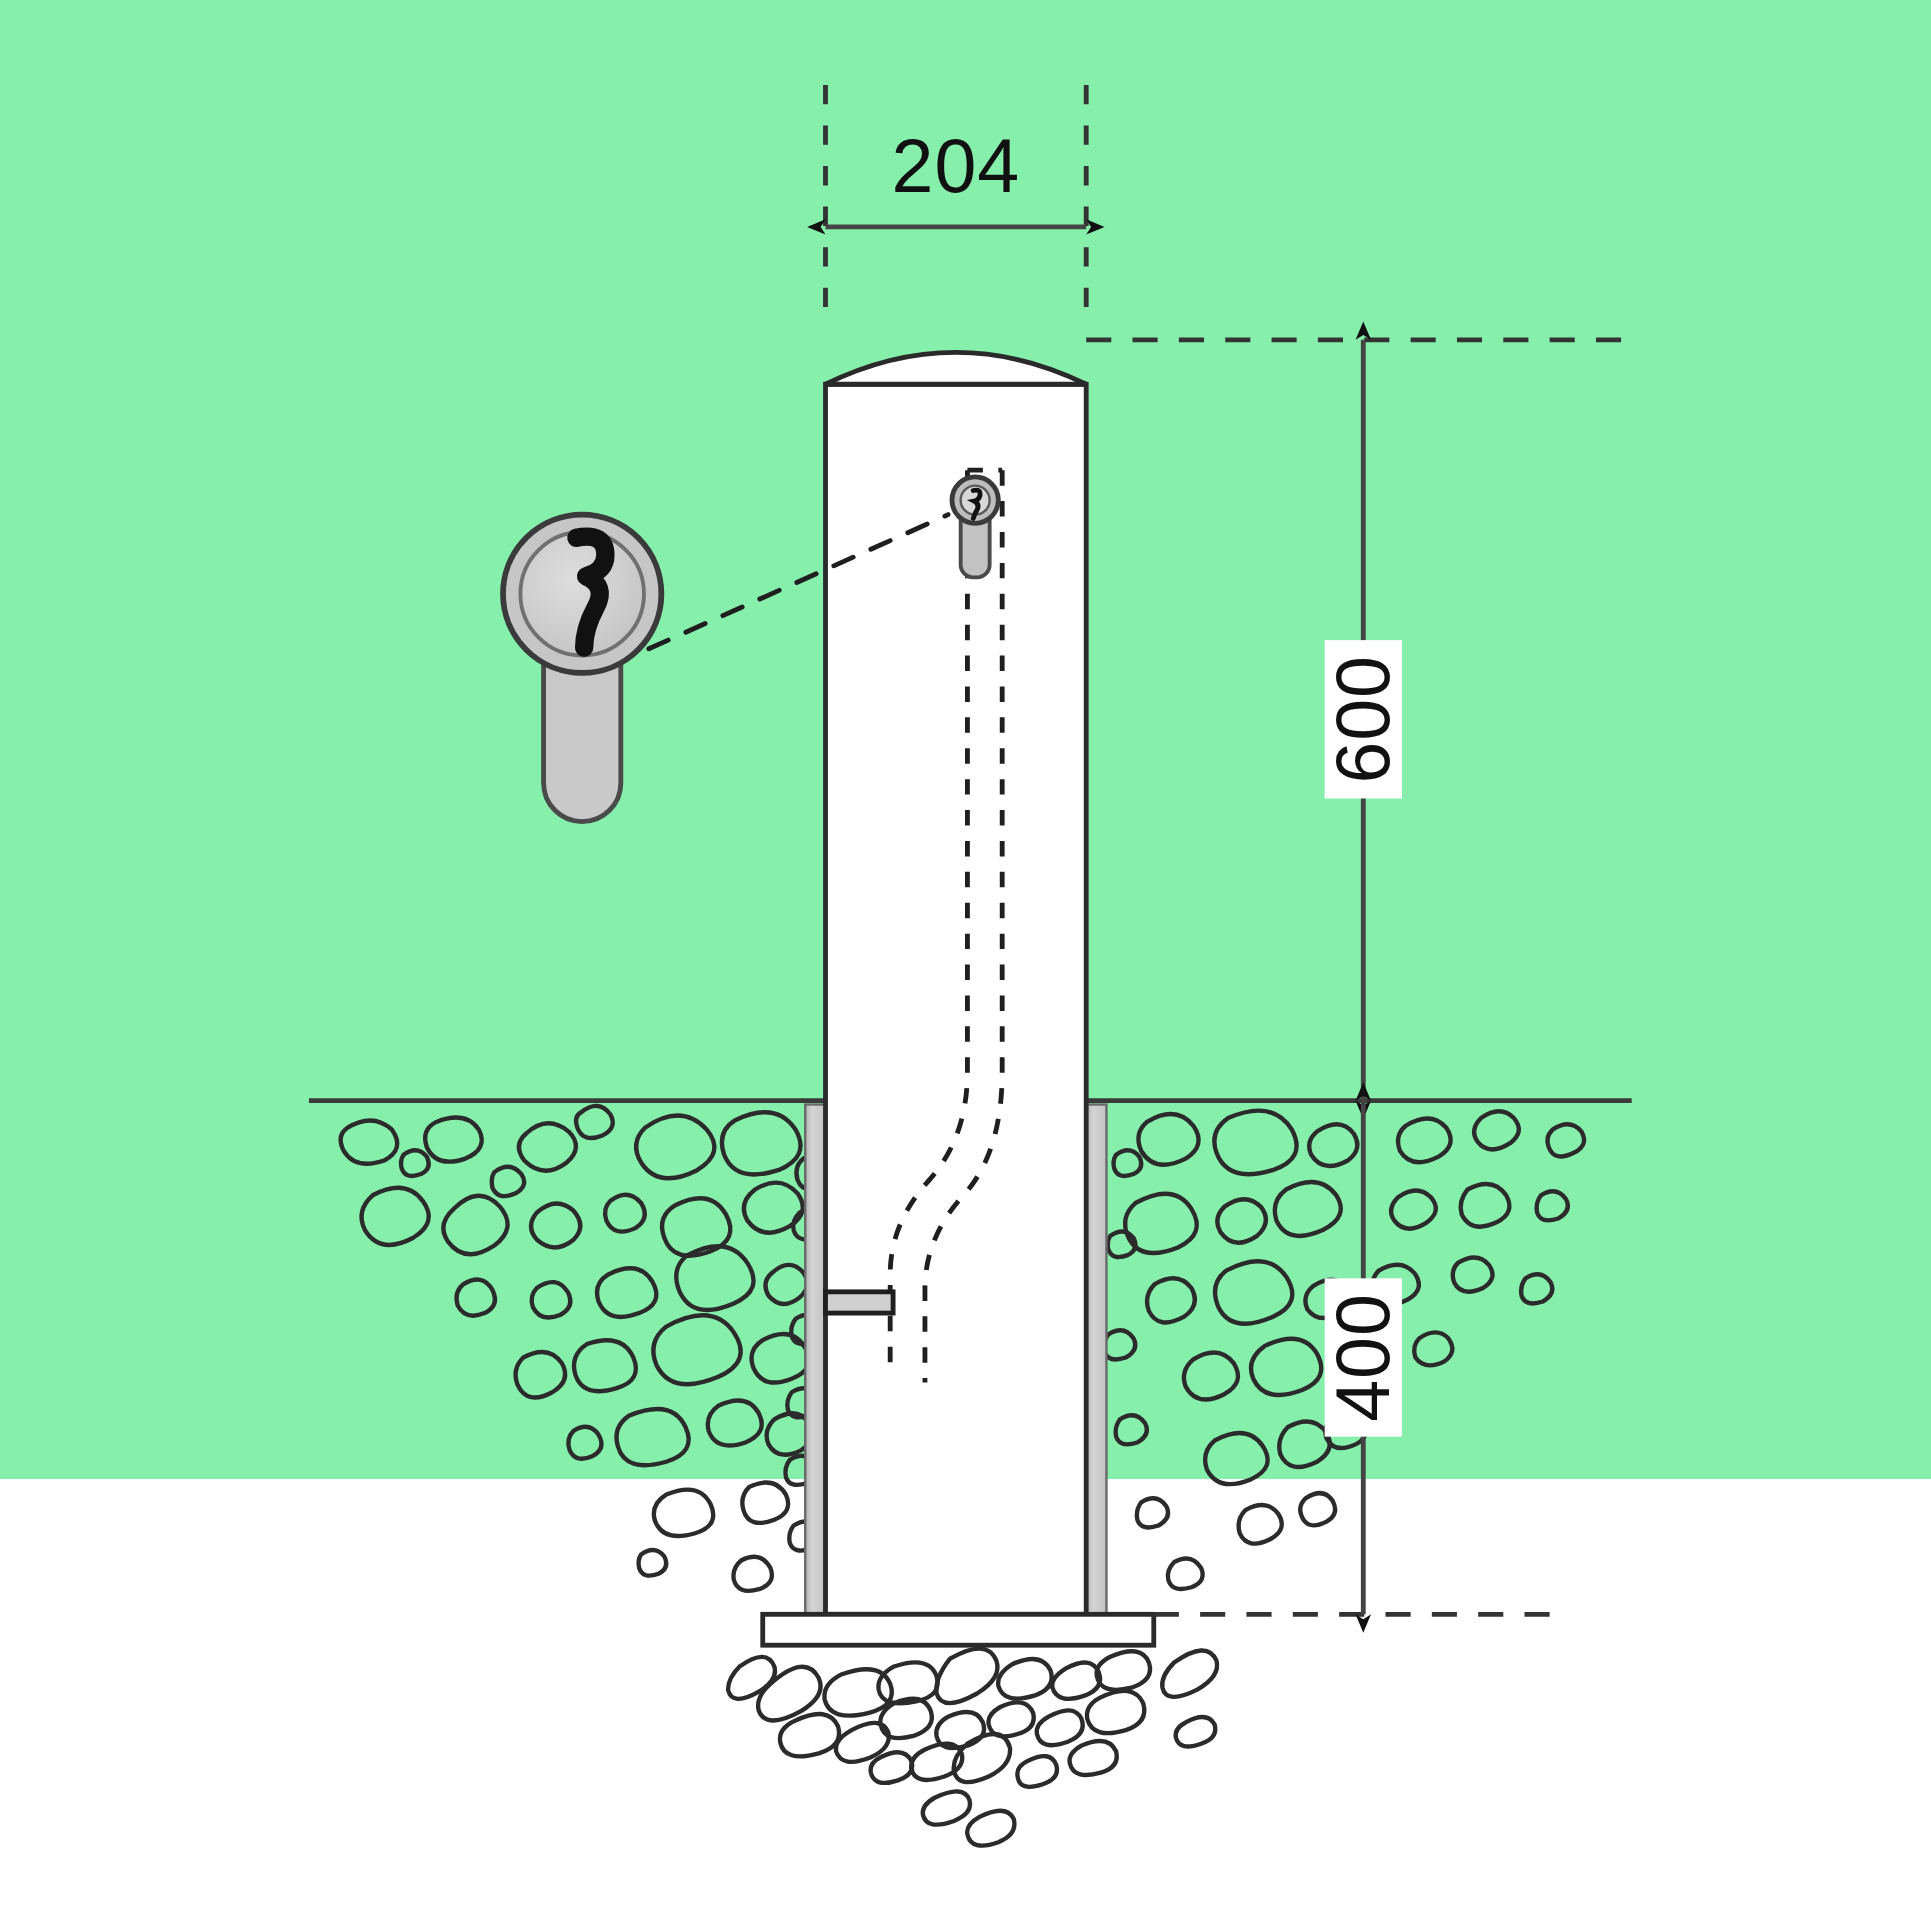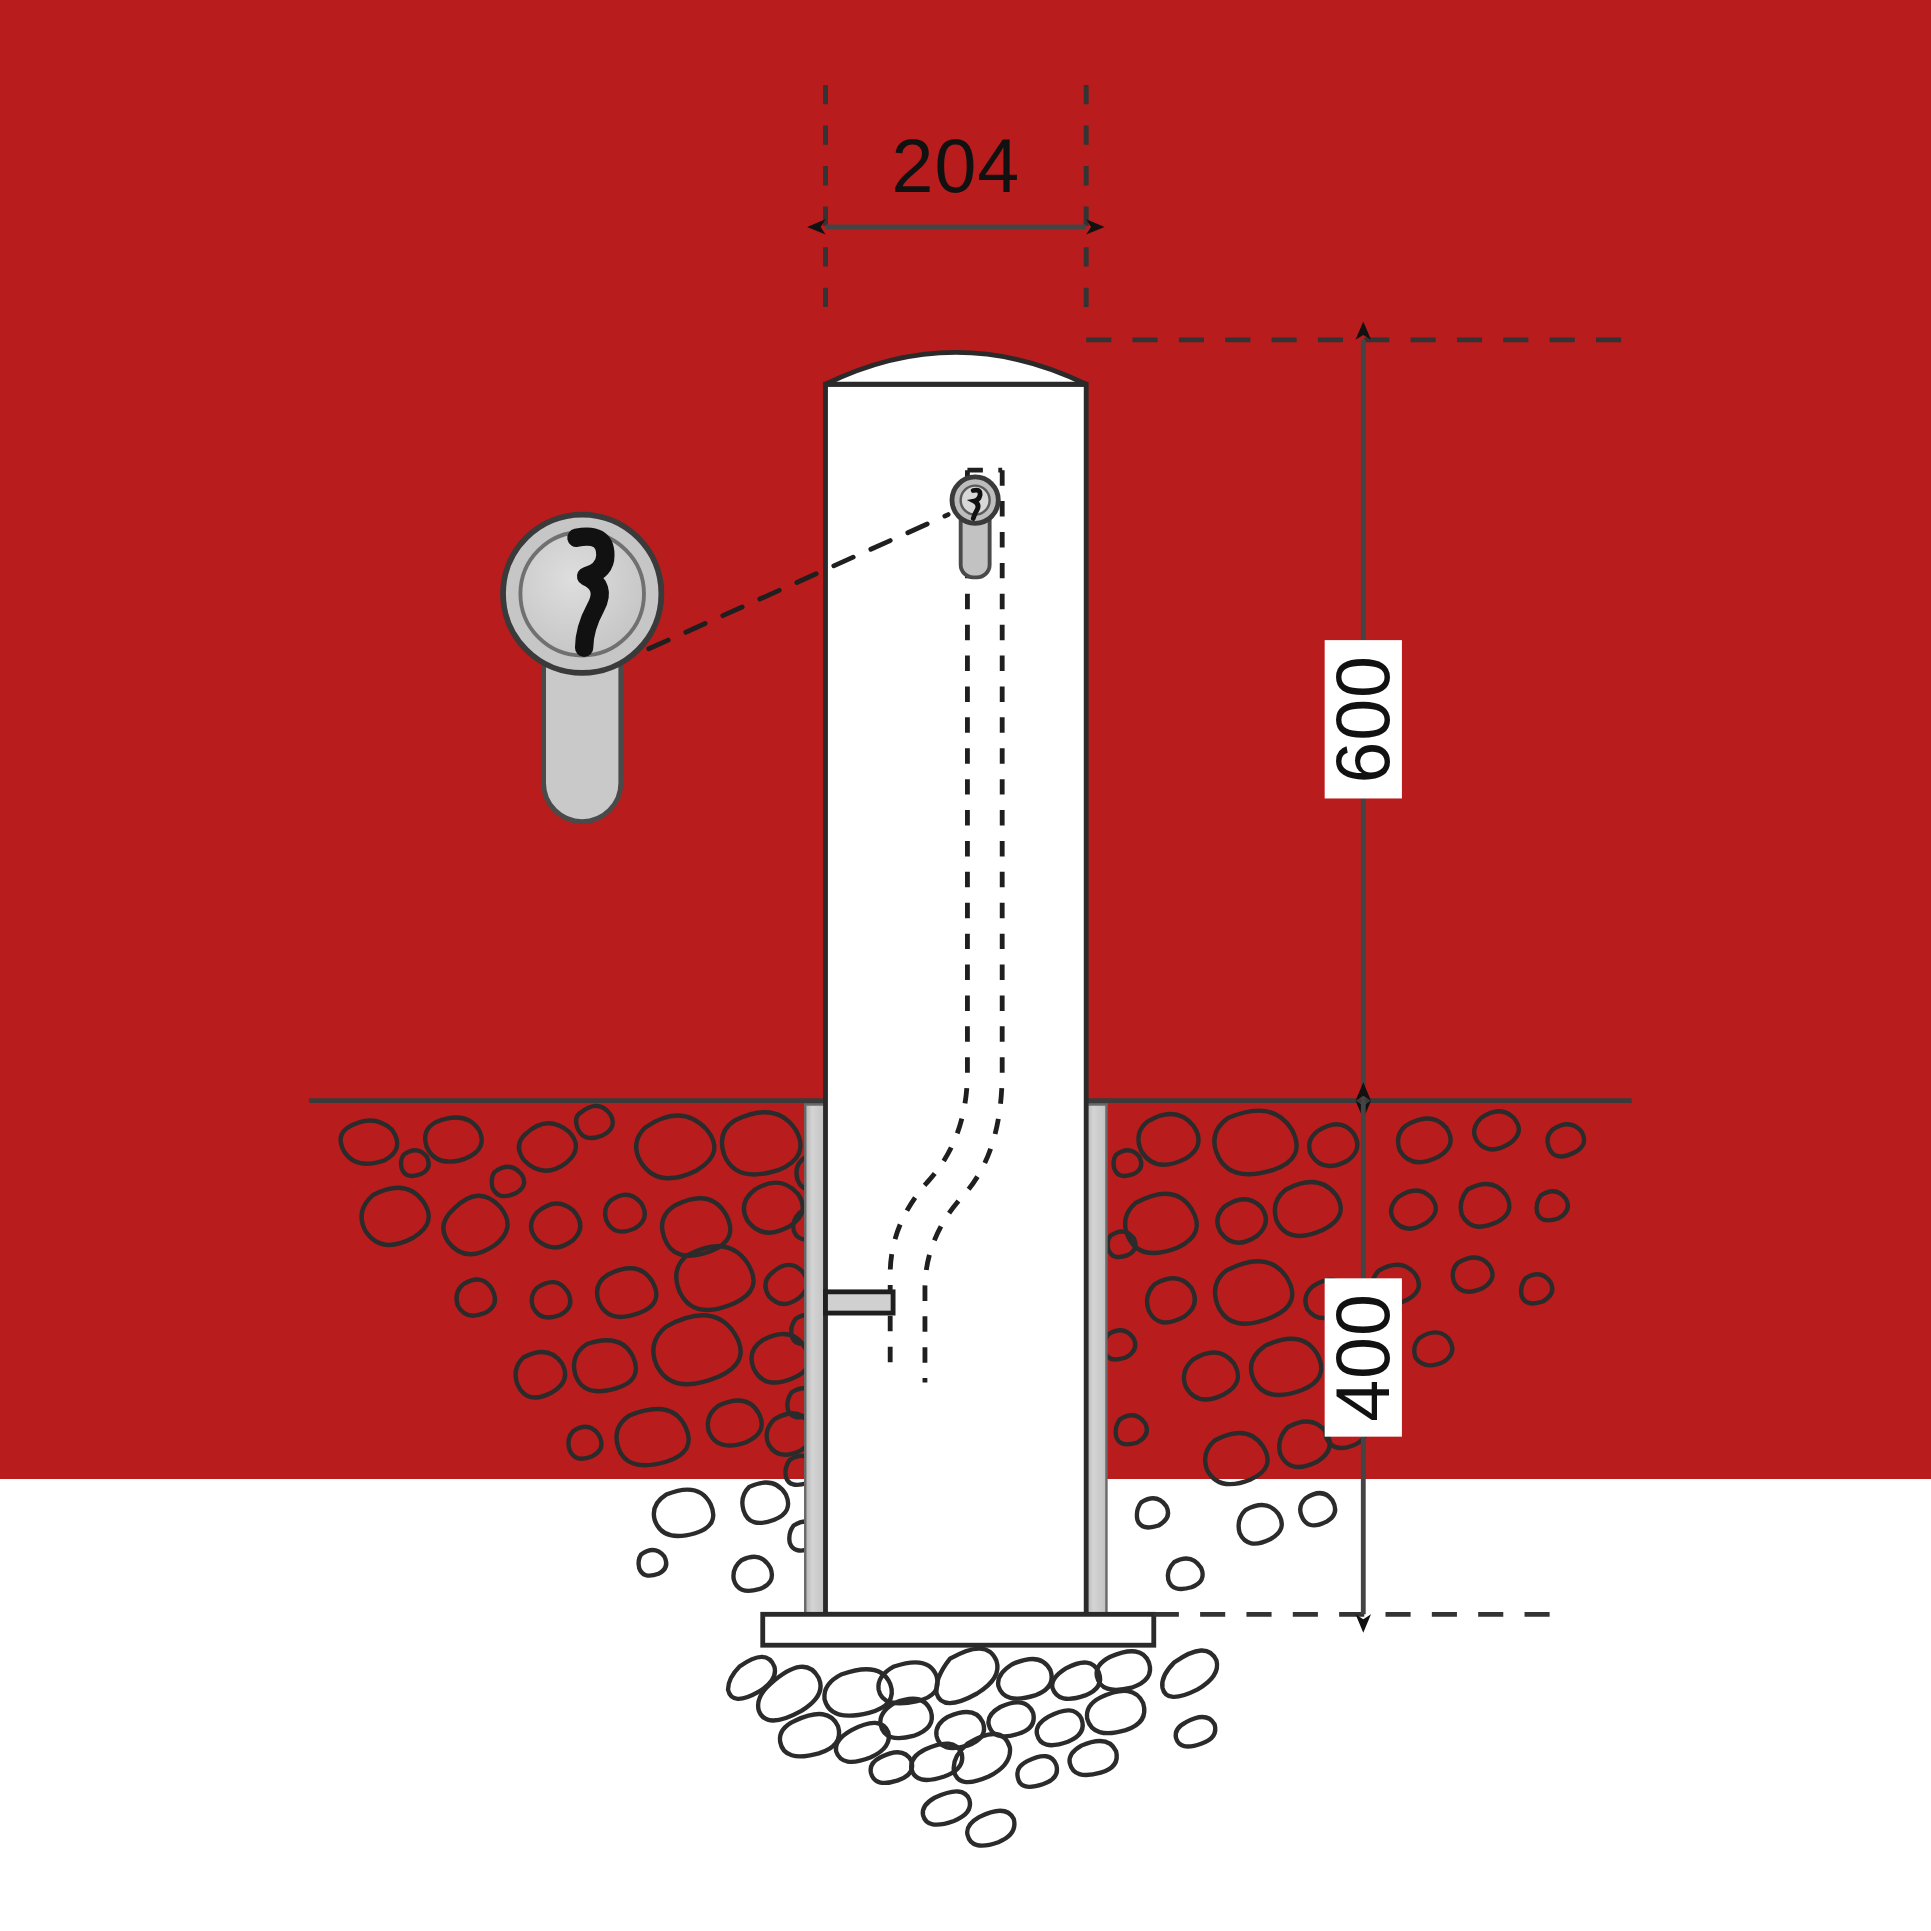--- a/index.html
+++ b/index.html
@@ -10,21 +10,21 @@
   body {
     width: 1931px;
     height: 1931px;
     font-family: "Liberation Sans", sans-serif;
     overflow: hidden;
   }
   #drawing-root {
     position: relative;
     width: 1931px;
     height: 1479px;
-    background: #b91c1c;
+    background: #86efac;
   }
   svg.sheet {
     display: block;
     width: 1931px;
     height: 1931px;
   }
   .dim-text {
     font-family: "Liberation Sans", sans-serif;
     font-size: 78px;
     fill: #111111;

